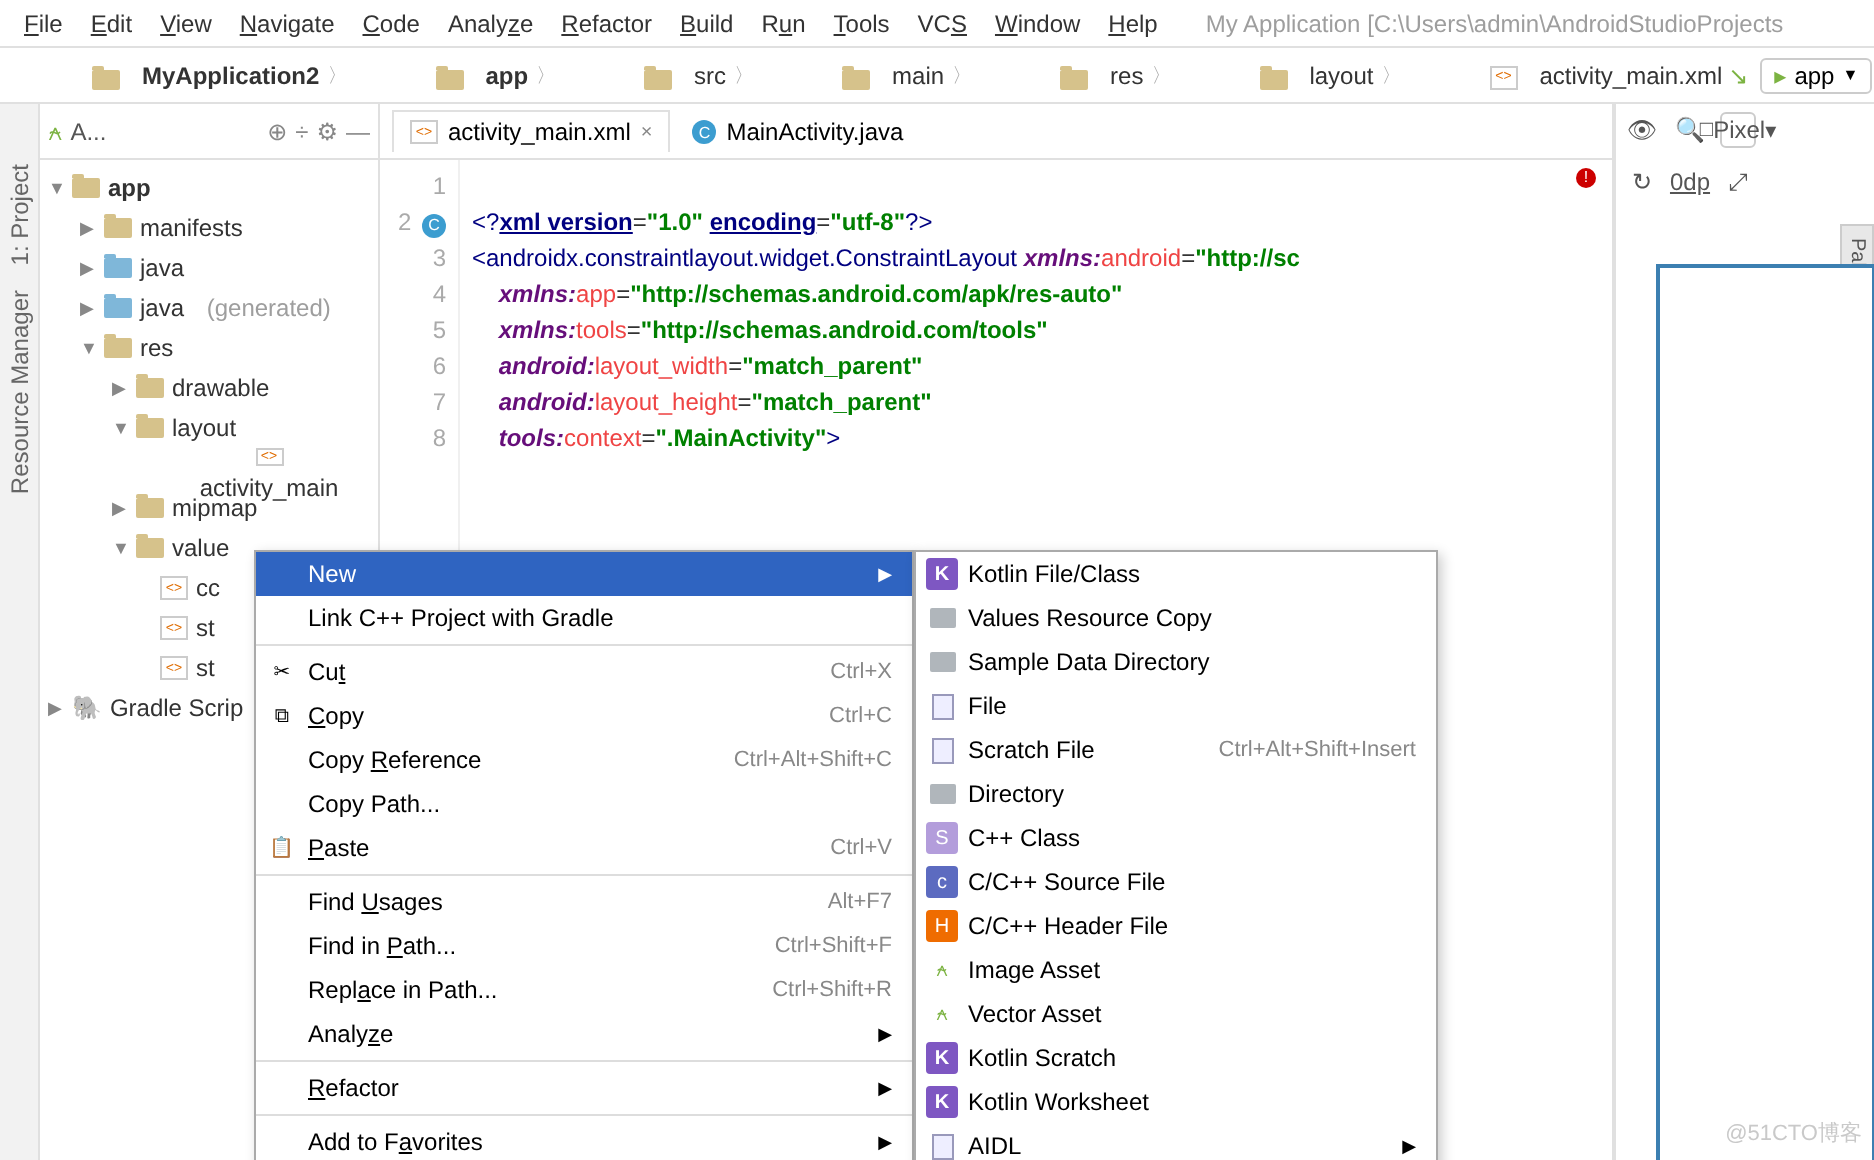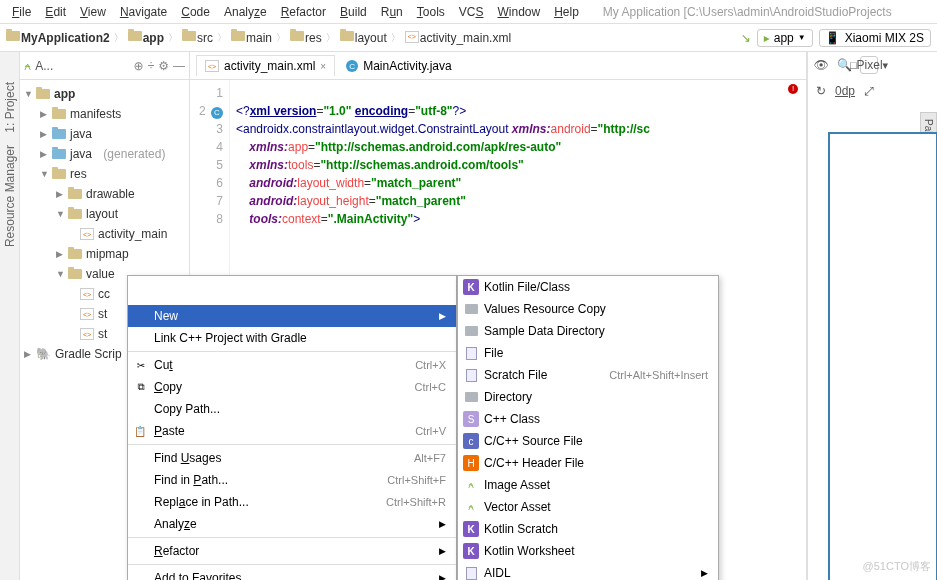--- a/index.html
+++ b/index.html
@@ -2,21 +2,21 @@
 <html><head>
 <meta charset="utf-8">
 <style>
 * { margin: 0; padding: 0; box-sizing: border-box; font-family: "Segoe UI", Arial, sans-serif; font-size: 12px; }
 body { width: 937px; height: 580px; background: #fff; overflow: hidden; position: relative; }
 .menubar { display: flex; align-items: center; height: 24px; padding: 0 6px; gap: 2px; border-bottom: 1px solid #e0e0e0; }
 .menubar .mitem { padding: 2px 6px; color: #333; cursor: pointer; }
 .menubar .mitem u { text-decoration: underline; }
 .menubar .appinfo { margin-left: 16px; color: #9e9e9e; white-space: nowrap; overflow: hidden; }
 .breadcrumb { display: flex; align-items: center; height: 28px; padding: 0 6px; gap: 3px; border-bottom: 1px solid #e0e0e0; }
-.bc-item { display: flex; align-items: flex-start; gap: 1px; color: #333; }
+.bc-item { display: flex; align-items: flex-end; gap: 11px; color: #333; margin-left: 40px; }
 .bc-item.bold { font-weight: 600; }
 .bc-sep { color: #aaa; font-size: 10px; margin: 0 1px; }
 .folder-icon { width: 14px; height: 10px; background: #d6c28b; border-radius: 1px; position: relative; display: inline-block; }
 .folder-icon::before { content: ""; position: absolute; top: -2px; left: 0; width: 6px; height: 2px; background: #d6c28b; border-radius: 1px 1px 0 0; }
 .folder-icon.blue { background: #7fb7d9; } .folder-icon.blue::before { background: #7fb7d9; }
 .xml-icon { width: 14px; height: 12px; background: #fff; border: 1px solid #ccc; display:inline-flex; align-items:center; justify-content:center; font-size:7px; color:#e06c00; }
 .toolbar-right { margin-left: auto; display: flex; align-items: center; gap: 6px; }
 .run-sel { border:1px solid #ccc; border-radius:3px; padding:1px 6px; display:flex; align-items:center; gap:4px; }
 .dev-sel { border:1px solid #ccc; border-radius:3px; padding:1px 6px; display:flex; align-items:center; gap:4px; white-space:nowrap; }
 .main { display: flex; height: calc(100% - 52px); }
@@ -50,21 +50,21 @@
 .design { width:130px; background:#fff; border-left:1px solid #e0e0e0; position:relative; }
 .design-tools { display:flex; gap:6px; padding:4px; align-items:center; }
 .design-tools .tool { width:18px; height:18px; display:flex; align-items:center; justify-content:center; color:#555; }
 .design-canvas { position:absolute; right:-1px; top:80px; width:110px; height:480px; border:2px solid #3c7fb1; background:#fff; }
 .palette-tab { position:absolute; right:0; top:60px; writing-mode: vertical-rl; background:#e8e8e8; padding:6px 2px; font-size:10px; color:#555; border:1px solid #ccc; }
 .ctx-menu { position:absolute; background:#fff; border:1px solid #aaa; box-shadow:2px 2px 6px rgba(0,0,0,.2); z-index:100; }
 .ctx-menu.main-ctx { left:127px; top:275px; width:330px; }
 .ctx-menu.sub-ctx { left:457px; top:275px; width:262px; }
 .ctx-row { display:flex; align-items:center; height:22px; padding:0 10px 0 26px; gap:6px; position:relative; }
 .ctx-row.sep { height:1px; background:#ddd; margin:2px 0; padding:0; }
-.ctx-row.hover { background:#2f64c1; color:#fff;margin-top:29px; }
+.ctx-row.hover { background:#2f64c1; color:#fff; }
 .ctx-row .shortcut { margin-left:auto; color:#888; font-size:11px; }
 .ctx-row .arrow { margin-left:auto; font-size:9px; }
 .ctx-row .cicon { position:absolute; left:5px; width:16px; height:16px; display:flex; align-items:center; justify-content:center; font-size:10px; }
 .ci-folder { background:#b0b6bb; border-radius:1px; width:13px; height:10px; }
 .ci-file { background:#eef; border:1px solid #99b; width:11px; height:13px; }
 .ci-k { background:#7e57c2; color:#fff; border-radius:2px; width:13px; height:13px; font-weight:600; }
 .ci-s { background:#b39ddb; color:#fff; border-radius:2px; width:13px; height:13px; }
 .ci-c { background:#5c6bc0; color:#fff; border-radius:2px; width:13px; height:13px; }
 .ci-h { background:#ef6c00; color:#fff; border-radius:2px; width:13px; height:13px; }
 .ci-and { color:#7cb342; font-size:13px; }
@@ -181,21 +181,21 @@
       <div class="tree-row" style="padding-left:32px;">
           <span class="tri">▶</span>
           <span class="folder-icon"></span>
           <span>drawable</span>
         </div>
       <div class="tree-row" style="padding-left:32px;">
           <span class="tri">▼</span>
           <span class="folder-icon"></span>
           <span>layout</span>
         </div>
-      <div class="tree-row" style="padding-left:56px;">
+      <div class="tree-row" style="padding-left:56px;flex-direction:column;">
           <span class="xml-icon">&lt;&gt;</span>
           <span>activity_main</span>
         </div>
       <div class="tree-row" style="padding-left:32px;">
           <span class="tri">▶</span>
           <span class="folder-icon"></span>
           <span>mipmap</span>
         </div>
       <div class="tree-row" style="padding-left:32px;">
           <span class="tri">▼</span>
@@ -288,20 +288,24 @@
       <span class="cicon">✂</span>
       <span>Cu<u>t</u></span>
       <span class="shortcut">Ctrl+X</span>
     </div>
   <div class="ctx-row">
       <span class="cicon">⧉</span>
       <span><u>C</u>opy</span>
       <span class="shortcut">Ctrl+C</span>
     </div>
   <div class="ctx-row">
+      <span>Copy <u>R</u>eference</span>
+      <span class="shortcut">Ctrl+Alt+Shift+C</span>
+    </div>
+  <div class="ctx-row">
       <span>Copy Path...</span>
     </div>
   <div class="ctx-row">
       <span class="cicon">📋</span>
       <span><u>P</u>aste</span>
       <span class="shortcut">Ctrl+V</span>
     </div>
   <div class="ctx-row sep"></div>
   <div class="ctx-row">
       <span>Find <u>U</u>sages</span>

